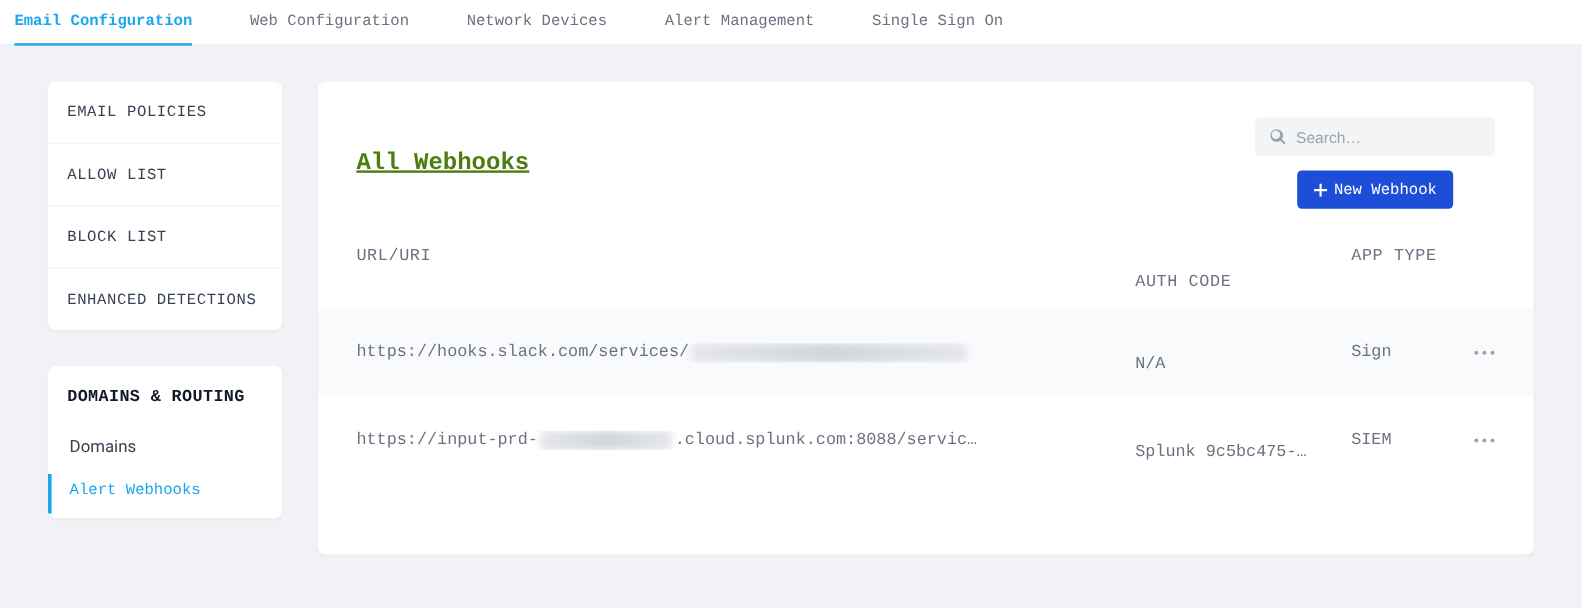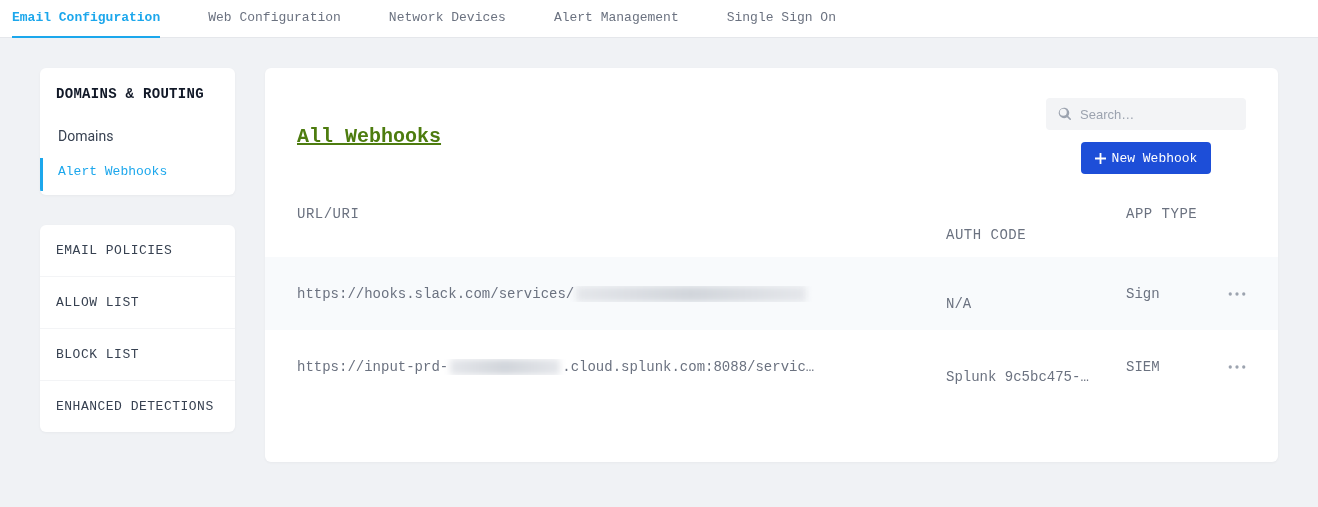--- a/index.html
+++ b/index.html
@@ -250,29 +250,29 @@
   <div class="top-tab active">Email Configuration</div>
   <div class="top-tab">Web Configuration</div>
   <div class="top-tab">Network Devices</div>
   <div class="top-tab">Alert Management</div>
   <div class="top-tab">Single Sign On</div>
 </div>
 
 <div class="layout">
   <div class="sidebar">
     <div class="sidebar-card">
-      <div class="sidebar-header">DOMAINS &amp; ROUTING</div>
-      <div class="sidebar-item">Domains</div>
-      <div class="sidebar-item active">Alert Webhooks</div>
-    </div>
-    <div class="sidebar-card">
       <div class="menu-item">EMAIL POLICIES</div>
       <div class="menu-item">ALLOW LIST</div>
       <div class="menu-item">BLOCK LIST</div>
       <div class="menu-item">ENHANCED DETECTIONS</div>
+    </div>
+    <div class="sidebar-card">
+      <div class="sidebar-header">DOMAINS &amp; ROUTING</div>
+      <div class="sidebar-item">Domains</div>
+      <div class="sidebar-item active">Alert Webhooks</div>
     </div>
   </div>
 
   <div class="main-card">
     <div class="main-header">
       <div class="page-title">All Webhooks</div>
       <div class="header-actions">
         <div class="search-wrap">
           <svg viewBox="0 0 16 16">
               <path d="M11.7 10.3a6 6 0 1 0-1.4 1.4l3 3a1 1 0 0 0 1.4-1.4l-3-3zM2 6a4 4 0 1 1 8 0 4 4 0 0 1-8 0z"></path>

